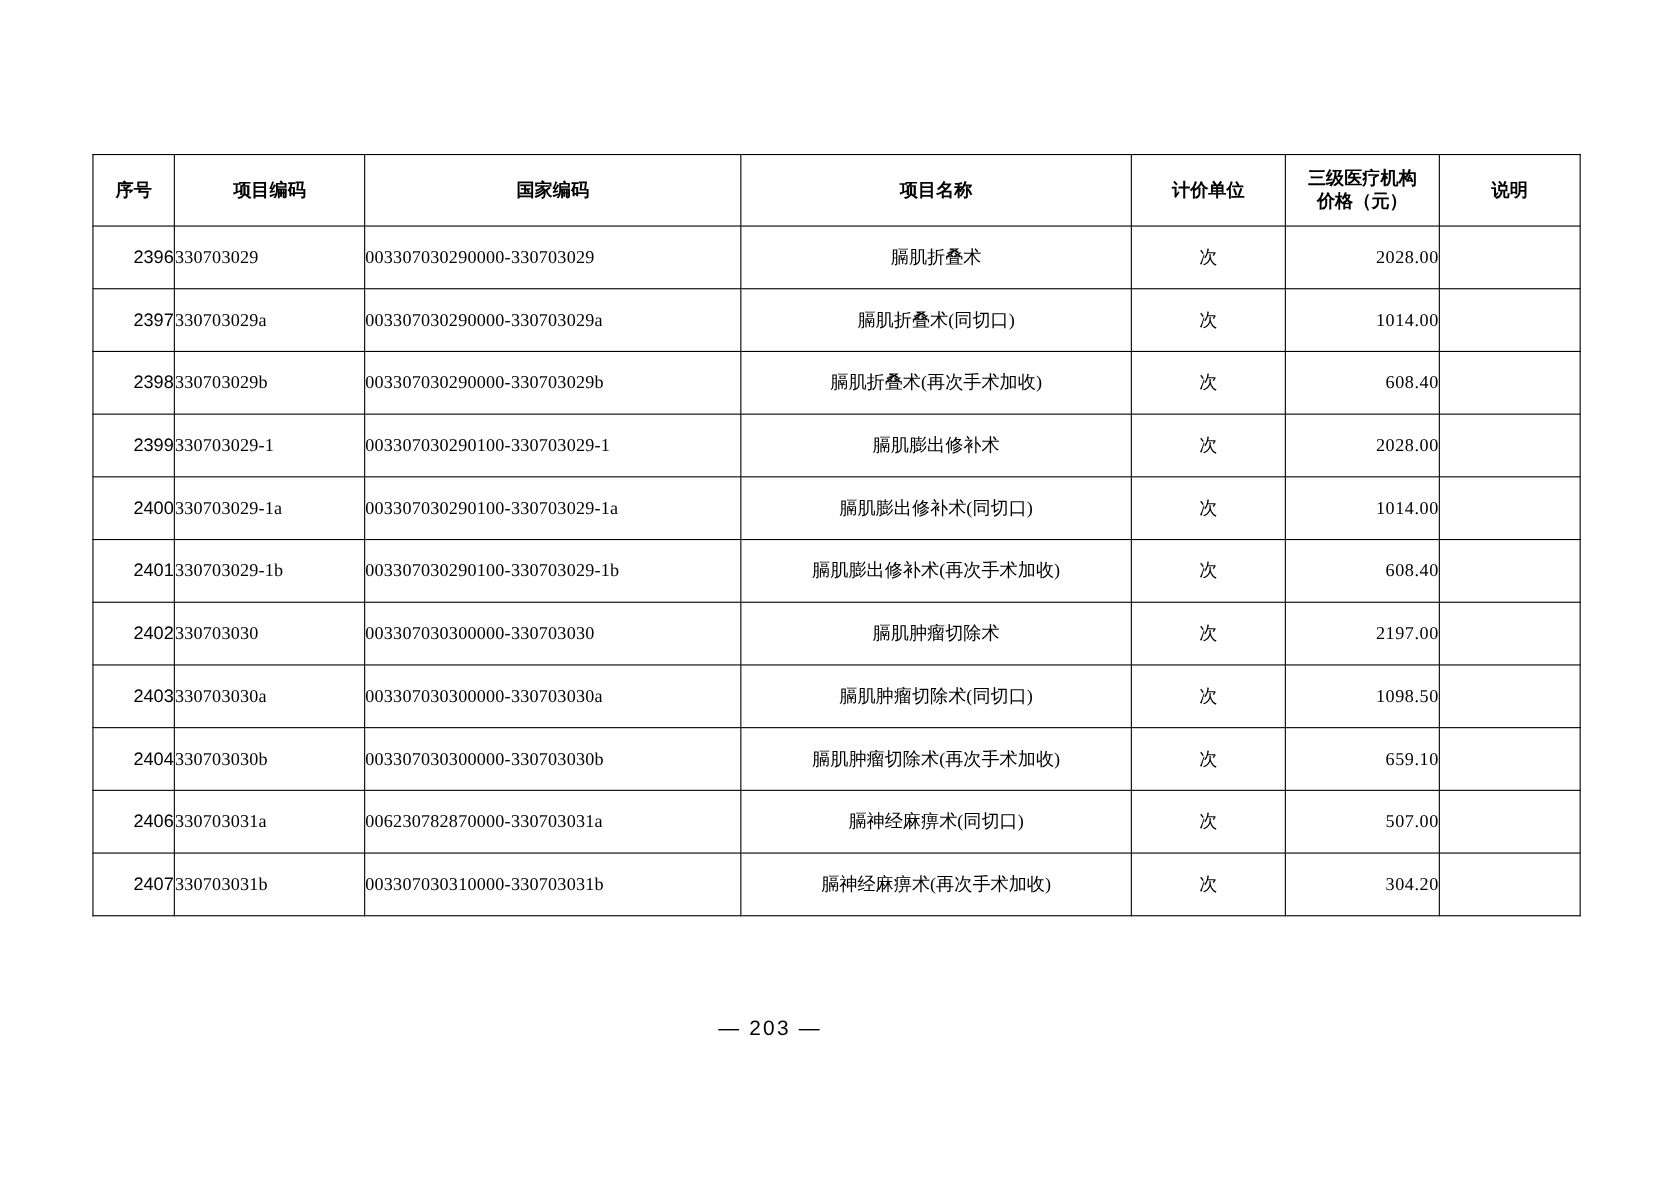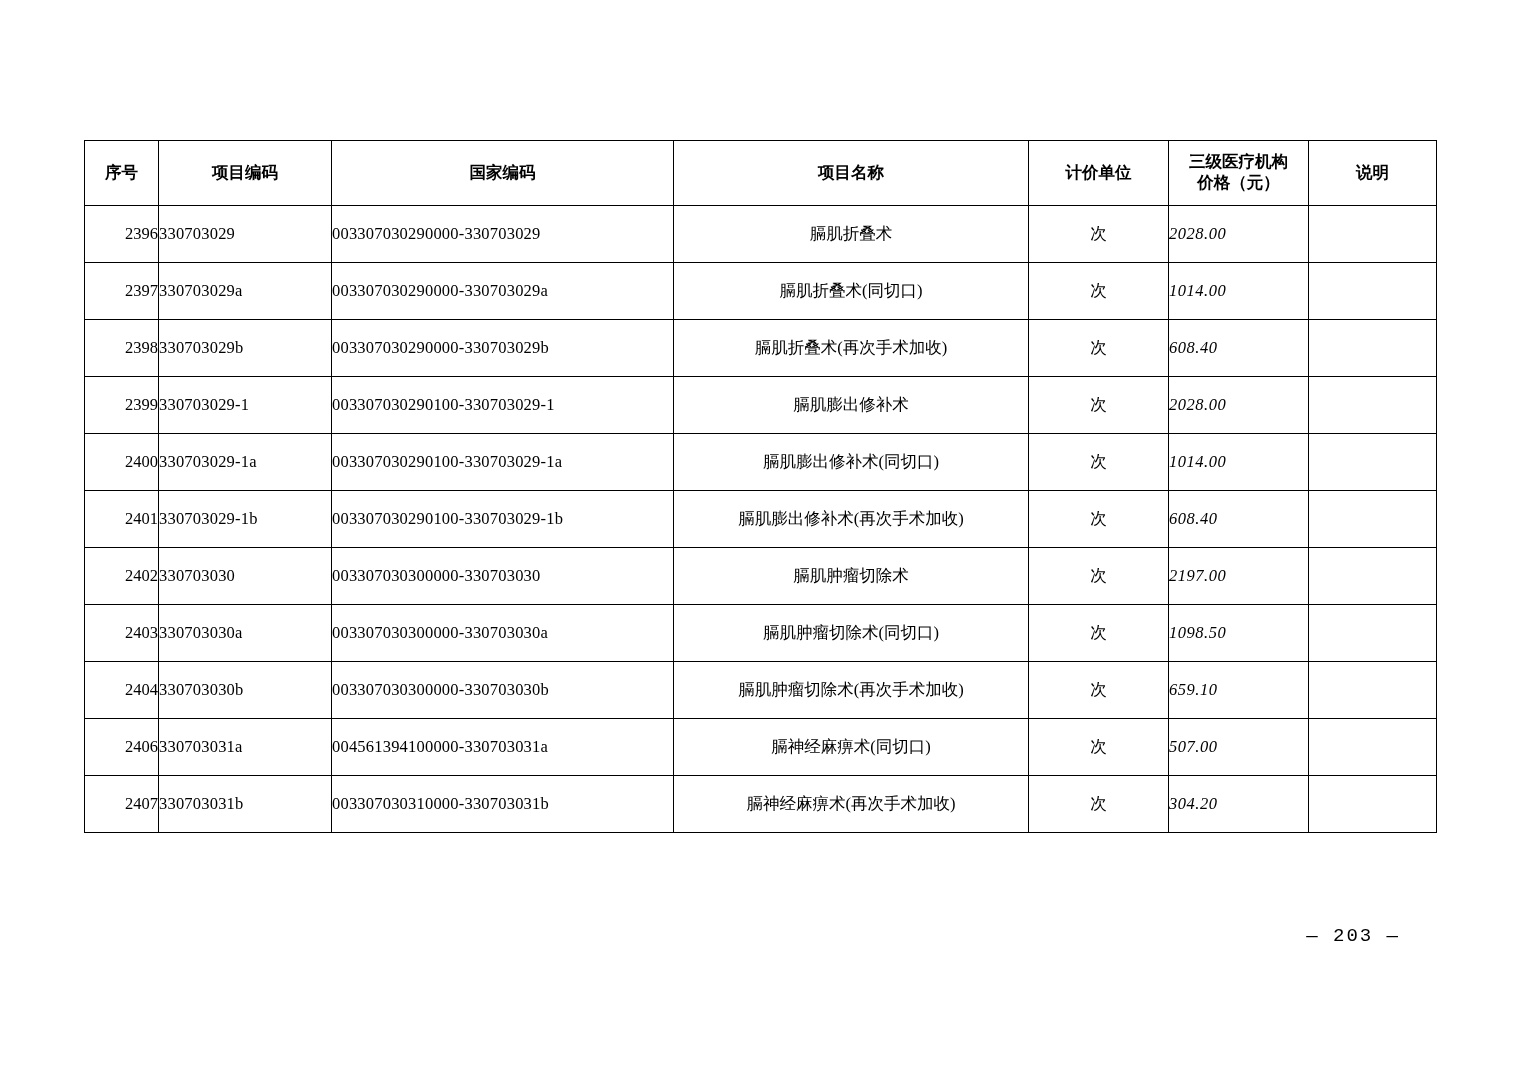--- a/index.html
+++ b/index.html
@@ -53,56 +53,55 @@
   col.c-code  { width: 173px; }
   col.c-natl  { width: 342px; }
   col.c-name  { width: 355px; }
   col.c-unit  { width: 140px; }
   col.c-price { width: 140px; }
   col.c-note  { width: 128px; }
 
   td.seq {
     text-align: right;
     padding-right: 12px;
-    font-family: Liberation Serif, serif;
+    font-family: Liberation Sans, sans-serif;
   }
   td.code {
     text-align: left;
     padding-left: 6px;
     letter-spacing: 0.2px;
   }
   td.natl {
     text-align: left;
     padding-left: 8px;
     letter-spacing: 0.2px;
   }
   td.name {
     text-align: center;
     padding-left: 8px;
   }
   td.unit {
     text-align: center;
   }
   td.price {
-    text-align: left;
+    text-align: right;
     letter-spacing: 0.5px;
-    font-style: italic;
   }
   td.note {
     text-align: center;
   }
   .page-number {
     position: absolute;
     left: 0;
     top: 925px;
     width: 1400px;
-    text-align: right;
+    text-align: center;
     font-size: 19px;
     letter-spacing: 2px;
-    font-family: Liberation Mono, monospace;
+    font-family: Liberation Sans, sans-serif;
   }
 </style>
 </head>
 <body>
 
 <div class="page">
 
   <div class="table-wrap">
     <table class="price-table">
       <colgroup>
@@ -206,21 +205,21 @@
           <td class="code">330703030b</td>
           <td class="natl">003307030300000-330703030b</td>
           <td class="name">膈肌肿瘤切除术(再次手术加收)</td>
           <td class="unit">次</td>
           <td class="price">659.10</td>
           <td class="note"></td>
         </tr>
         <tr>
           <td class="seq">2406</td>
           <td class="code">330703031a</td>
-          <td class="natl">004561394100000-330703031a</td>
+          <td class="natl">006230782870000-330703031a</td>
           <td class="name">膈神经麻痹术(同切口)</td>
           <td class="unit">次</td>
           <td class="price">507.00</td>
           <td class="note"></td>
         </tr>
         <tr>
           <td class="seq">2407</td>
           <td class="code">330703031b</td>
           <td class="natl">003307030310000-330703031b</td>
           <td class="name">膈神经麻痹术(再次手术加收)</td>

